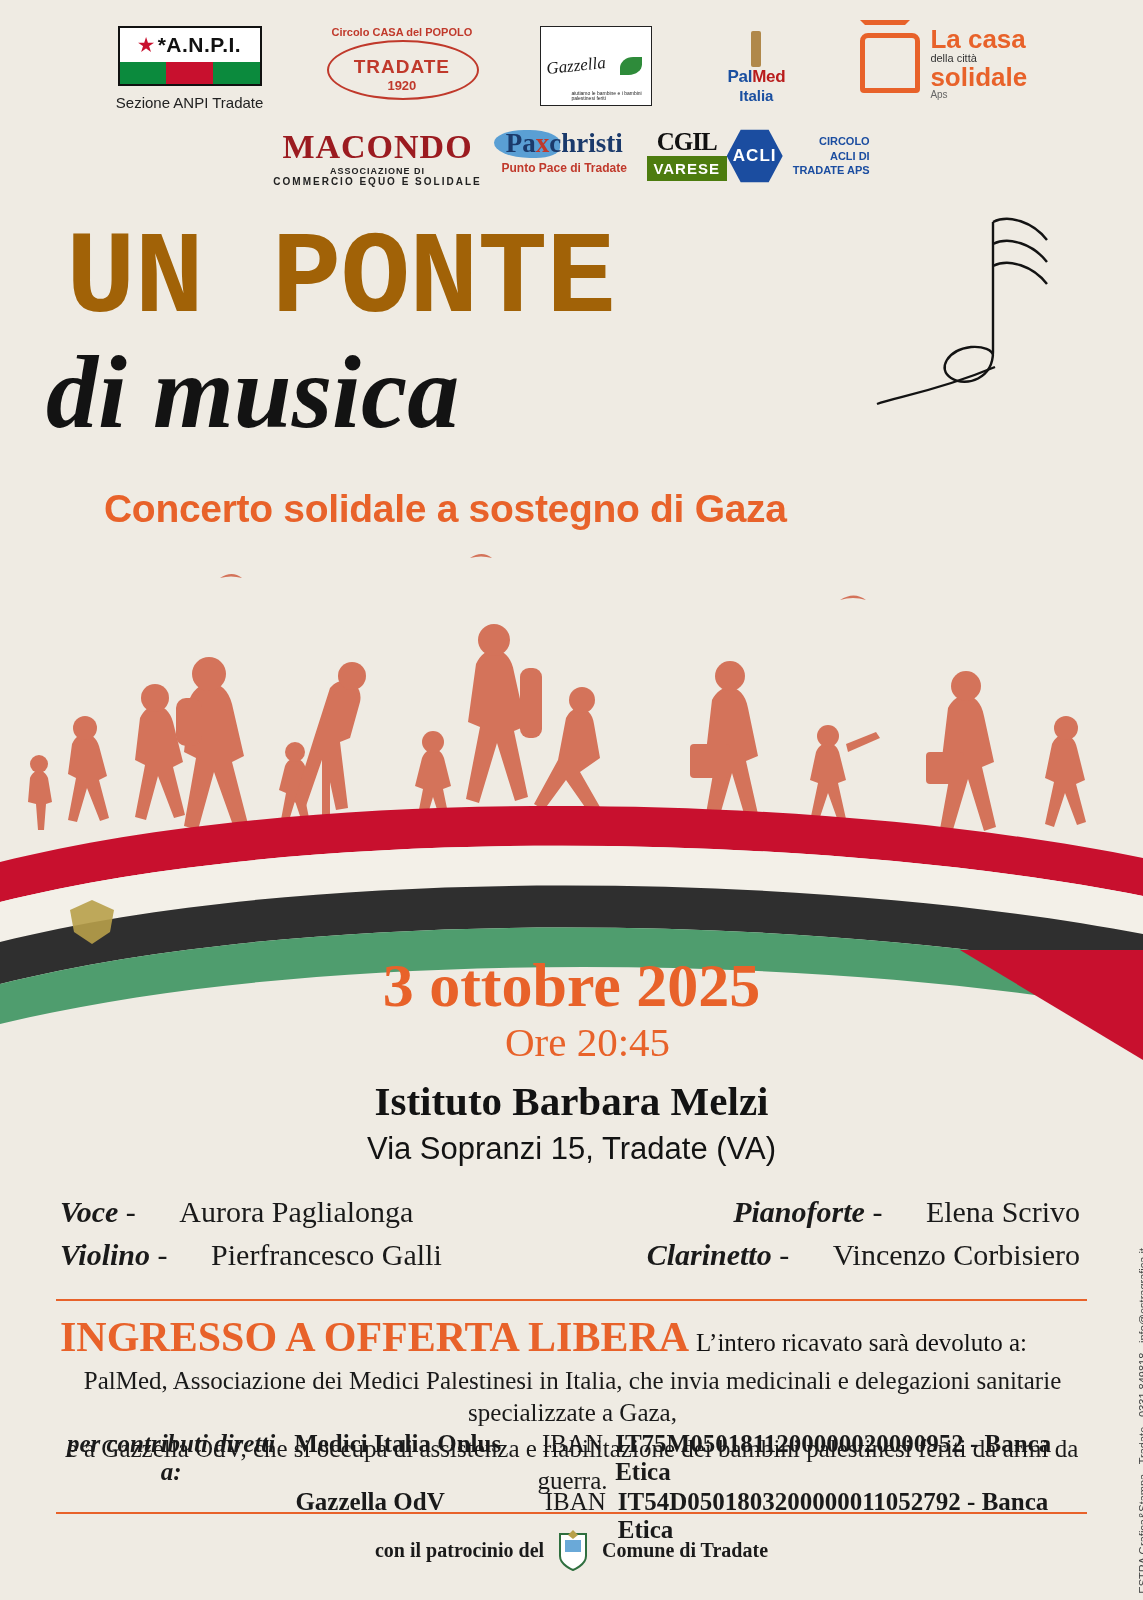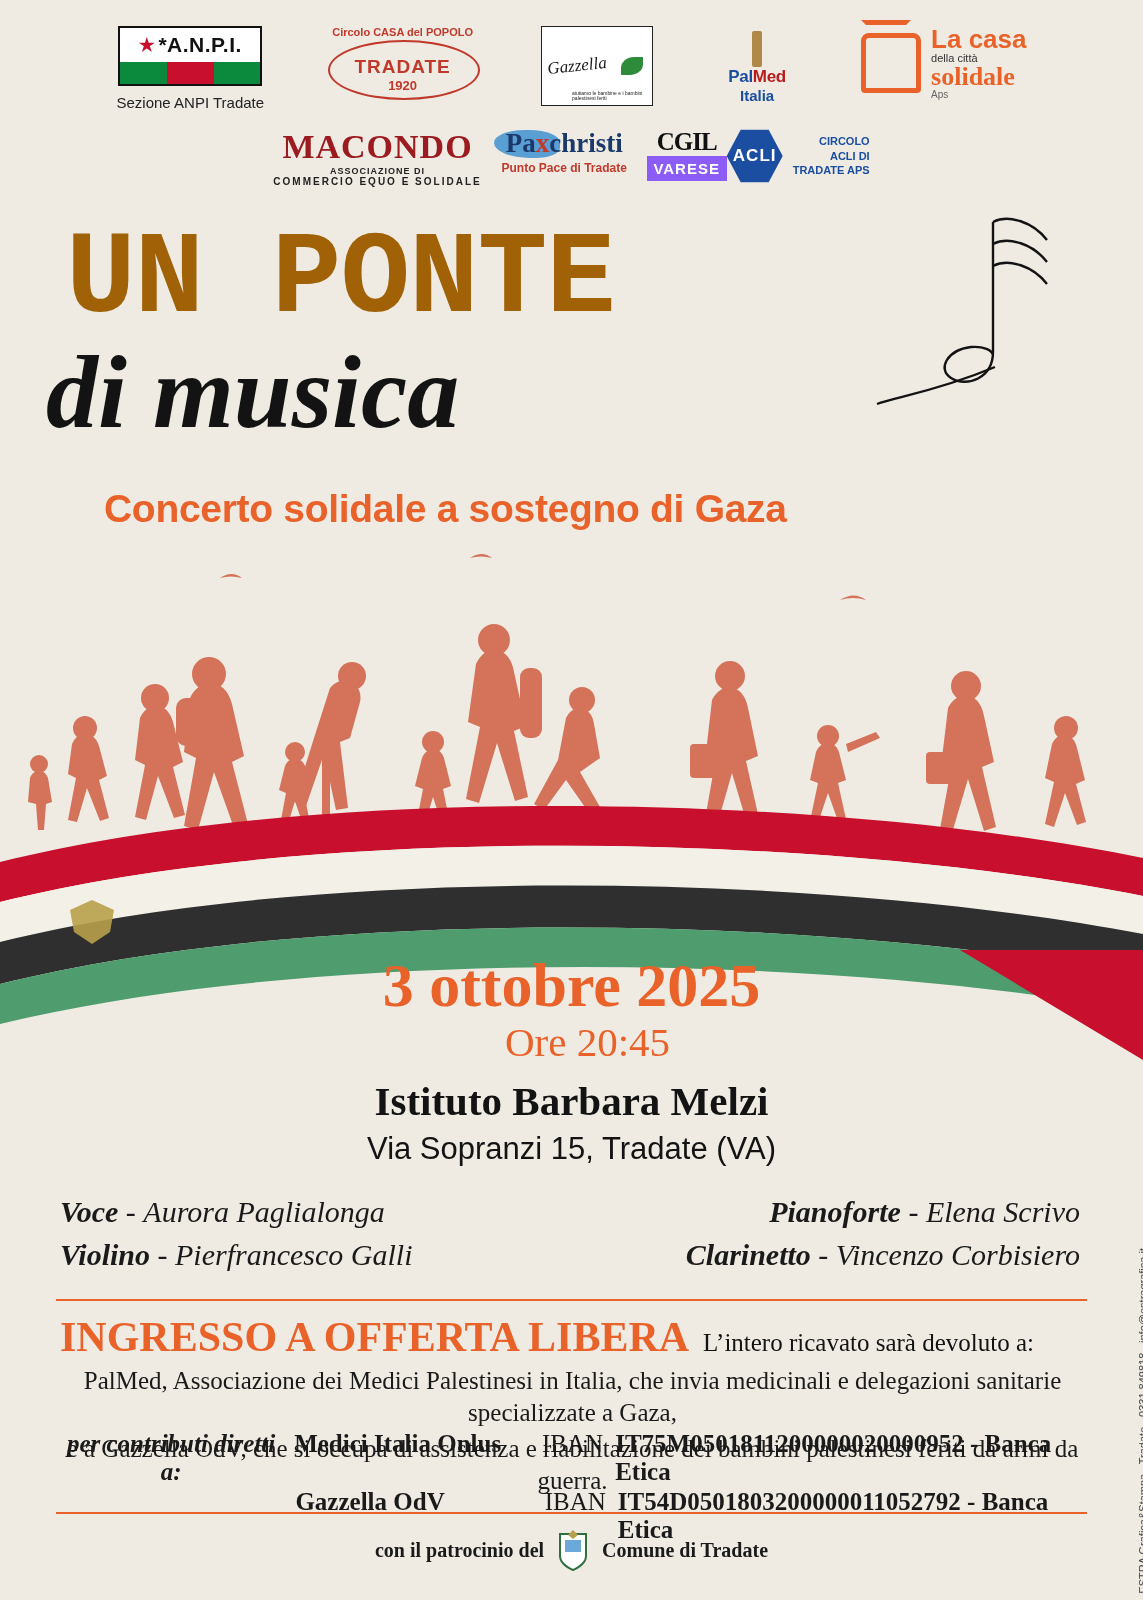--- a/index.html
+++ b/index.html
@@ -50,40 +50,40 @@
   .palmed .pm .m{color:#b91c1c;margin-top:46px;}
   .palmed .it{font-size:15px;font-weight:bold;color:#1a4fa0;}
 
   
   .cs{display:flex;align-items:center;gap:10px;}
   .cs .house{width:50px;height:50px;border:5px solid #e8622a;border-radius:8px 8px 4px 4px;position:relative;}
   .cs .house:before{content:"";position:absolute;left:-5px;top:-18px;width:50px;height:18px;border-top:5px solid #e8622a;border-left:5px solid transparent;border-right:5px solid transparent;box-sizing:border-box;}
   .cs .txt{line-height:1.02;}
   .cs .l1{font-size:26px;font-weight:bold;color:#e8622a;}
   .cs .l2{font-size:11px;color:#333;}
-  .cs .l3{font-size:26px;font-weight:bold;color:#e8622a;font-family:Liberation Serif, serif;}
+  .cs .l3{font-size:26px;font-weight:bold;color:#e8622a;}
   .cs .l4{font-size:10px;color:#666;}
 
   
   .mac{text-align:center;}
   .mac .m1{font-family:"Liberation Serif",serif;font-size:34px;font-weight:bold;color:#9b1b20;letter-spacing:1px;}
   .mac .m2{font-size:9px;font-weight:bold;color:#222;letter-spacing:1px;}
   .mac .m3{font-size:10px;font-weight:bold;color:#222;letter-spacing:2px;}
 
   
   .pax{width:165px;text-align:center;position:relative;}
   .pax .blob{position:absolute;left:12px;top:2px;width:66px;height:28px;background:#5a9fd4;border-radius:50% 50% 40% 60%;}
   .pax .w{position:relative;font-family:"Liberation Serif",serif;font-size:27px;font-weight:bold;color:#1b3a6b;}
   .pax .w .x{color:#c0392b;}
   .pax .sub{font-size:12px;font-weight:bold;color:#c0392b;margin-top:2px;}
 
   
   .cgil{width:80px;text-align:center;}
   .cgil .c1{font-family:"Liberation Serif",serif;font-size:25px;font-weight:bold;color:#111;letter-spacing:-1px;}
-  .cgil .box{background:#8b5cf6;color:#fff;font-size:15px;font-weight:bold;padding:4px 0;letter-spacing:1px;}
+  .cgil .box{background:#4d7c0f;color:#fff;font-size:15px;font-weight:bold;padding:4px 0;letter-spacing:1px;}
 
   
   .acli{display:flex;align-items:center;gap:10px;}
   .acli .hex{width:56px;height:56px;background:#1b4da0;position:relative;clip-path:polygon(25% 3%,75% 3%,100% 50%,75% 97%,25% 97%,0% 50%);display:flex;align-items:center;justify-content:center;}
   .acli .hex span{color:#fff;font-weight:bold;font-size:17px;letter-spacing:1px;}
   .acli .txt{font-size:11px;line-height:1.35;color:#1b4da0;font-weight:bold;text-align:right;}
 
   
   .t-un{position:absolute;left:66px;top:222px;font-family:Liberation Mono, monospace;font-size:116px;line-height:1;font-weight:bold;color:#a16207;letter-spacing:-1px;}
   .t-di{position:absolute;left:46px;top:340px;font-family:"Liberation Serif",serif;font-style:italic;font-size:104px;line-height:1;font-weight:bold;color:#131313;}
@@ -100,28 +100,28 @@
   
   .date{position:absolute;left:0;top:950px;width:100%;text-align:center;font-family:"Liberation Serif",serif;font-size:62px;font-weight:bold;color:#e8622a;}
   .hour{position:absolute;left:16px;top:1018px;width:100%;text-align:center;font-family:"Liberation Serif",serif;font-size:41px;color:#e8622a;}
   .venue{position:absolute;left:0;top:1077px;width:100%;text-align:center;font-family:"Liberation Serif",serif;font-size:41px;font-weight:bold;color:#131313;}
   .addr{position:absolute;left:0;top:1131px;width:100%;text-align:center;font-size:31px;color:#131313;}
 
   .perf{position:absolute;left:60px;top:1195px;width:1020px;font-family:"Liberation Serif",serif;font-size:30px;}
   .perf .row{display:flex;justify-content:space-between;margin-bottom:9px;}
   .perf .cell{white-space:nowrap;}
   .perf .role{font-style:italic;font-weight:bold;}
-  .perf .name{font-style:italic;}
+  .perf .name{margin-left:36px;}
 
   .rule{position:absolute;left:56px;width:1031px;height:2px;background:#e8622a;}
   .rule.a{top:1299px;}
   .rule.b{top:1512px;}
 
   .free{position:absolute;left:60px;top:1313px;width:1025px;}
-  .free .line1{display:flex;align-items:baseline;gap:14px;}
+  .free .line1{display:flex;align-items:baseline;gap:7px;}
   .free .big{font-family:"Liberation Serif",serif;font-size:42px;font-weight:bold;color:#e8622a;}
   .free .small{font-family:"Liberation Serif",serif;font-size:25px;color:#131313;}
   .free .p{font-family:"Liberation Serif",serif;font-size:25px;text-align:center;line-height:1.28;margin-top:4px;}
 
   .iban{position:absolute;left:60px;top:1430px;width:1025px;font-family:"Liberation Serif",serif;font-size:25px;}
   .iban .lbl{font-style:italic;font-weight:bold;text-align:center;}
   .iban .r{display:flex;gap:12px;align-items:baseline;margin-bottom:2px;}
   .iban .org{font-weight:bold;width:250px;}
   .iban .num{font-weight:bold;}
 

